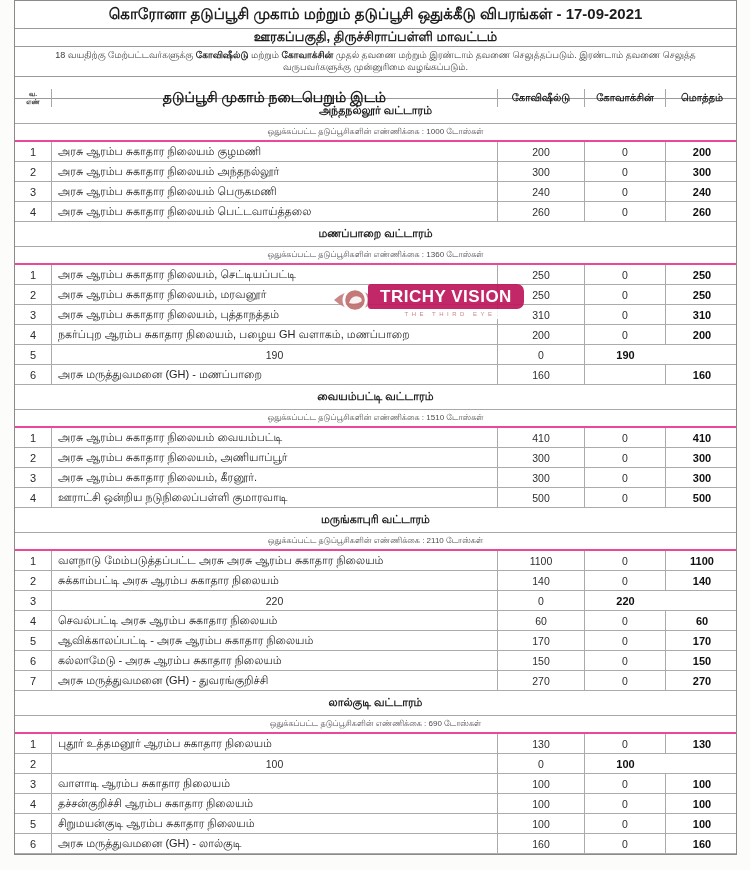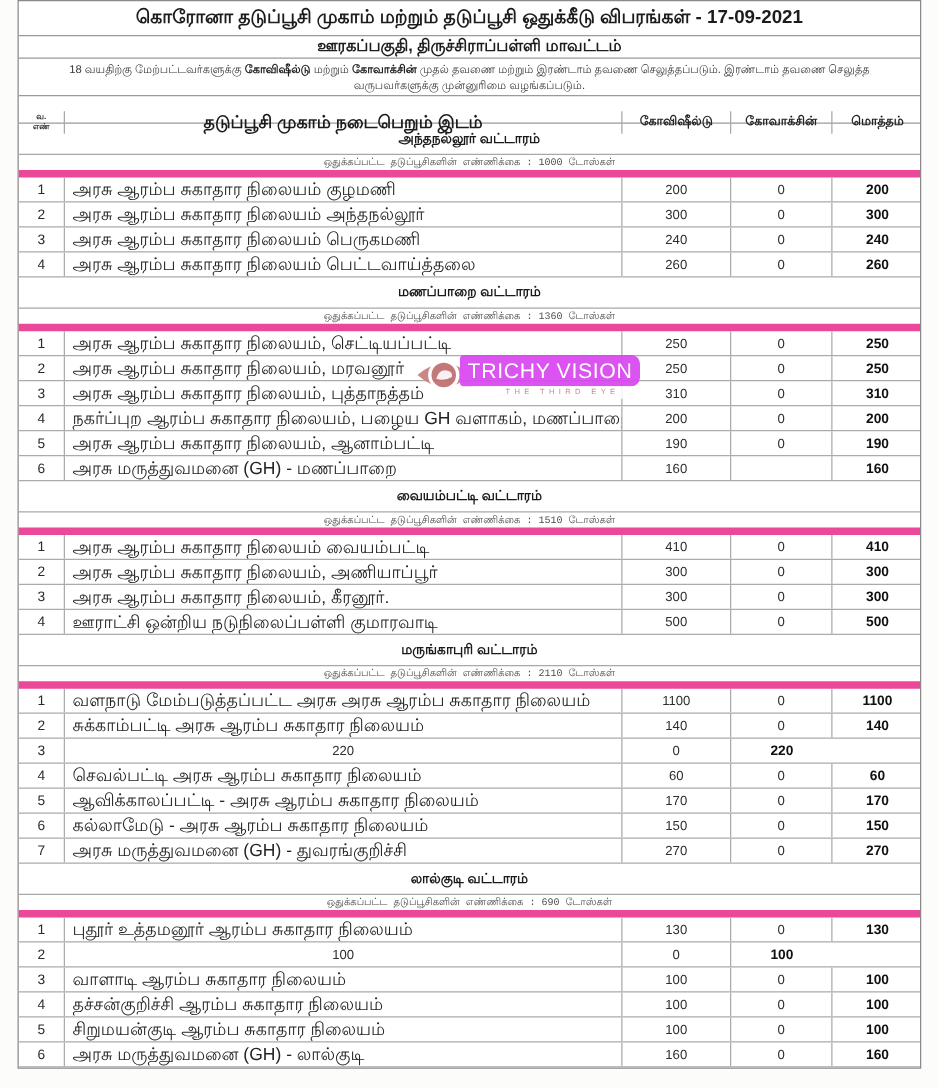--- a/index.html
+++ b/index.html
@@ -20,21 +20,21 @@
     height:28px; display:flex; align-items:center; justify-content:center;
     border-bottom:1px solid #9a9a9a;
     font-weight:bold; font-size:15px; color:#1c1c1c;
   }
   .subtitle-row {
     height:18px; display:flex; align-items:center; justify-content:center;
     border-bottom:1px solid #9a9a9a;
     font-weight:bold; font-size:13px; color:#1c1c1c;
   }
   .disclaimer-row {
-    height:30px; display:flex; align-items:center; justify-content:center;
+    height:30px; display:flex; align-items:flex-start; justify-content:center;
     border-bottom:1px solid #9a9a9a;
     font-size:9px; color:#3a3a3a; text-align:center; padding:2px 24px;
     line-height:1.35;
   }
   .disclaimer-row b { color:#222; }
   .grid-row { display:grid; grid-template-columns:37px 446px 87px 81px 72px; }
   .colheader-row {
     height:22px; border-bottom:1px solid #9a9a9a;
   }
   .colheader-row .c { display:flex; align-items:center; justify-content:center; border-right:1px solid #a8a8a8;margin-top:12px; }
@@ -42,43 +42,43 @@
   .ch-serial { flex-direction:column; font-size:6.5px; font-weight:bold; line-height:1.25; color:#333; }
   .ch-location { font-weight:bold; font-size:14px; color:#1c1c1c; }
   .ch-small { font-weight:bold; font-size:10px; color:#222; }
   .section-header {
     height:25px; display:flex; align-items:center; justify-content:center;
     border-bottom:1px solid #a8a8a8;
     font-weight:bold; font-size:11px; color:#1a1a1a;
   }
   .dose-row {
     height:18px; display:flex; align-items:center; justify-content:center;
-    border-bottom:6px solid #ec4899;
-    font-size:8px; color:#4d4d4d;font-family:Liberation Mono, monospace;
+    border-bottom:2px solid #ec4899;
+    font-size:8px; color:#4d4d4d;
   }
   .data-row { height:20px; border-bottom:1px solid #ababab; }
   .data-row:last-child { border-bottom:1px solid #ababab; }
   .data-row .c {
     display:flex; align-items:center; border-right:1px solid #ababab;
     overflow:hidden; white-space:nowrap;
   }
   .data-row .c:last-child { border-right:none; }
   .cell-serial { justify-content:center; font-size:11px; color:#2a2a2a; }
-  .cell-name { justify-content:flex-start; padding-left:6px; font-size:14px; color:#232323; }
+  .cell-name { justify-content:flex-start; padding-left:6px; font-size:11px; color:#232323; }
   .cell-num { justify-content:center; font-size:10.5px; color:#2e2e2e; }
   .cell-total { justify-content:center; font-size:11px; font-weight:bold; color:#101010; }
 
   
   .watermark { position:absolute; left:332px; top:282px; width:202px; height:40px; z-index:6; opacity:0.93; }
   .wm-logo { position:absolute; left:0; top:0; width:46px; height:36px; }
   .wm-banner {
-    position:absolute; left:36px; top:2px; width:144px; height:25px;
-    background:#d946ef; border-radius:3px 7px 7px 3px;
+    position:absolute; left:36px; top:2px; width:156px; height:25px;
+    background:#be185d; border-radius:3px 7px 7px 3px;
     display:flex; align-items:center; justify-content:center;
-    color:#fff; font-weight:normal; font-size:17px; letter-spacing:0.5px;
+    color:#fff; font-weight:bold; font-size:17px; letter-spacing:0.5px;
   }
   .wm-tagline {
     position:absolute; left:46px; top:27px; width:144px; height:10px;
     background:rgba(255,255,255,0.92);
     color:#c77e7e; font-size:6px; letter-spacing:3.5px;
     display:flex; align-items:center; justify-content:center;
   }
 </style>
 </head>
 <body>
@@ -160,21 +160,20 @@
       </div>
       <div class="data-row grid-row">
         <div class="c cell-serial">4</div>
         <div class="c cell-name">நகர்ப்புற ஆரம்ப சுகாதார நிலையம், பழைய GH வளாகம், மணப்பாறை</div>
         <div class="c cell-num">200</div>
         <div class="c cell-num">0</div>
         <div class="c cell-total">200</div>
       </div>
       <div class="data-row grid-row">
         <div class="c cell-serial">5</div>
-        <div class="c cell-name">அரசு ஆரம்ப சுகாதார நிலையம், ஆனாம்பட்டி</div>
         <div class="c cell-num">190</div>
         <div class="c cell-num">0</div>
         <div class="c cell-total">190</div>
       </div>
       <div class="data-row grid-row">
         <div class="c cell-serial">6</div>
         <div class="c cell-name">அரசு மருத்துவமனை (GH) - மணப்பாறை</div>
         <div class="c cell-num">160</div>
         <div class="c cell-num"></div>
         <div class="c cell-total">160</div>

